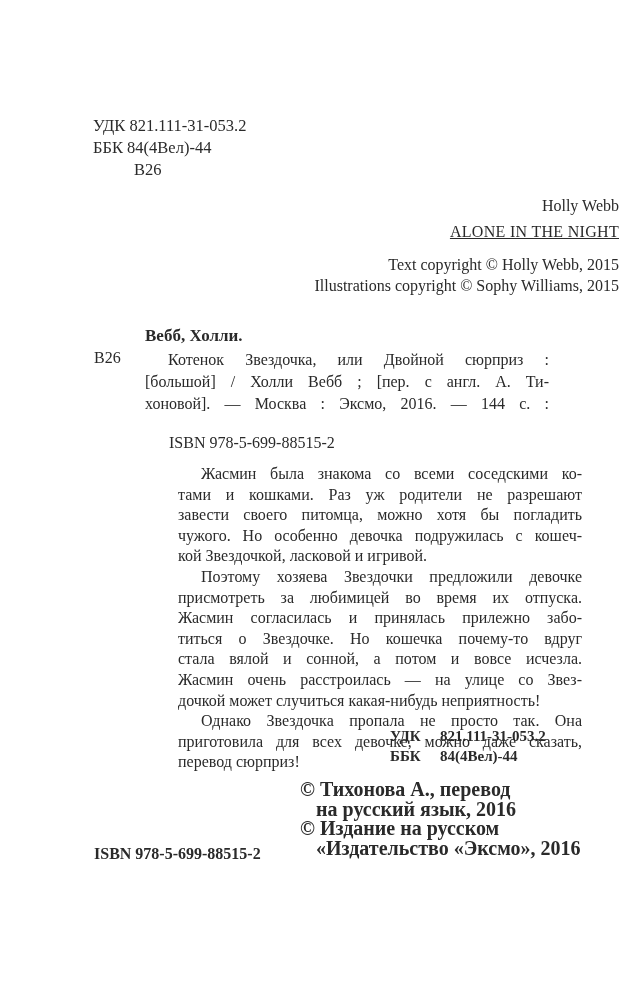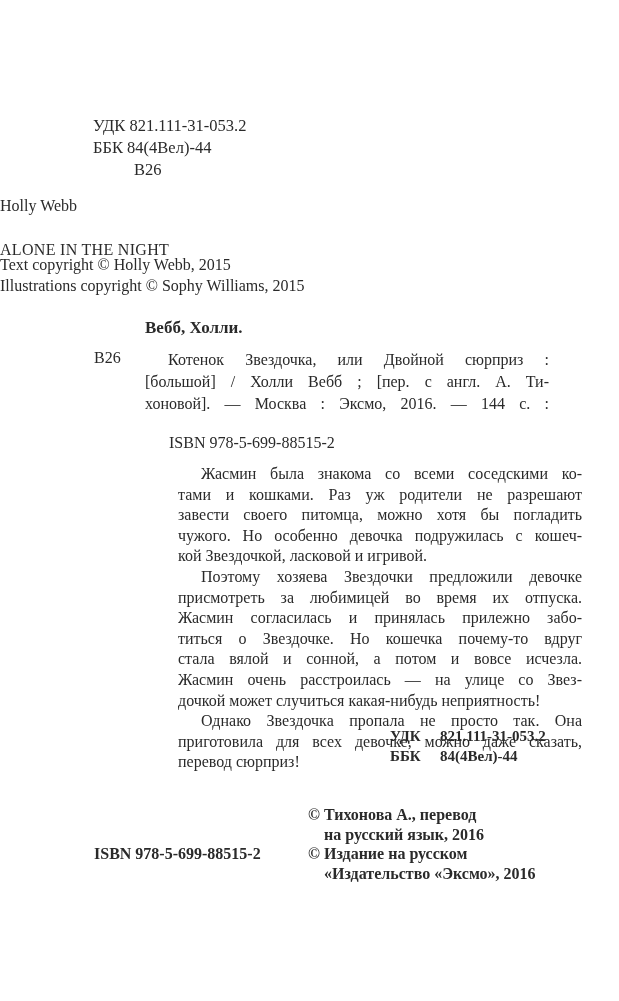--- a/index.html
+++ b/index.html
@@ -10,57 +10,57 @@
   }
   .abs { position: absolute; }
   .serif { font-family: "Liberation Serif", "DejaVu Serif", serif; }
 
   
   #top-class { left: 93px; top: 116px; }
   #top-class div { height: 22px; font-size: 16.5px; }
   #top-class .b26 { padding-left: 41px; }
 
   
-  .center-line { left: 0; width: 619px; text-align: left; font-size: 16px; }
+  .center-line { left: 0; width: 619px; text-align: right; font-size: 16px; }
 
   
-  #biblio-author { left: 145px; top: 318px; font-weight: bold; font-size: 17px; }
+  #biblio-author { left: 145px; top: 326px; font-weight: bold; font-size: 17px; }
   #biblio-code { left: 94px; top: 349px; font-size: 16px; }
   #biblio-body { left: 145px; top: 349px; width: 404px; font-size: 16px; line-height: 22px; }
   #biblio-body div { text-align: justify; text-align-last: justify; white-space: nowrap; }
   #biblio-body div.indent { padding-left: 23px; }
   #biblio-body div.last { text-align-last: left; }
   #biblio-isbn { left: 169px; top: 434px; font-size: 16px; }
 
   
   #annotation { left: 130px; top: 464px; width: 404px; font-size: 16px; line-height: 20.6px; margin-left: 48px; }
   #annotation div { text-align: justify; text-align-last: justify; white-space: nowrap; }
   #annotation div.indent { padding-left: 23px; }
   #annotation div.last { text-align-last: left; }
 
   
   .bold { font-weight: bold; }
   #bottom-class { left: 390px; top: 726px; font-size: 15px; line-height: 20px; }
   #bottom-class .code { display: inline-block; width: 50px; }
-  #copyrights { left: 300px; top: 805px; font-size: 16px; line-height: 19.5px; margin-left: 8px; }
+  #copyrights { left: 300px; top: 780px; font-size: 20px; line-height: 19.5px; }
   #copyrights .c-first { }
   #copyrights .c-cont { padding-left: 16px; }
   #bottom-isbn { left: 94px; top: 845px; font-size: 16px; }
 </style>
 </head>
 <body>
 
 <div id="top-class" class="abs serif">
   <div>УДК 821.111-31-053.2</div>
   <div>ББК 84(4Вел)-44</div>
   <div class="b26">В26</div>
 </div>
 
 <div class="abs serif center-line" style="top:197px;">Holly Webb</div>
-<div class="abs serif center-line" style="top:241px; letter-spacing:0.3px;">ALONE IN THE NIGHT</div>
+<div class="abs serif center-line" style="top:223px; letter-spacing:0.3px;text-decoration:underline;">ALONE IN THE NIGHT</div>
 <div class="abs serif center-line" style="top:256px;">Text copyright © Holly Webb, 2015</div>
 <div class="abs serif center-line" style="top:277px;">Illustrations copyright © Sophy Williams, 2015</div>
 
 <div id="biblio-author" class="abs serif">Вебб, Холли.</div>
 <div id="biblio-code" class="abs serif">В26</div>
 <div id="biblio-body" class="abs serif">
   <div class="indent">Котенок Звездочка, или Двойной сюрприз :</div>
   <div>[большой] / Холли Вебб ; [пер. с англ. А. Ти-</div>
   <div>хоновой]. — Москва : Эксмо, 2016. — 144 с. :</div>
 </div>

